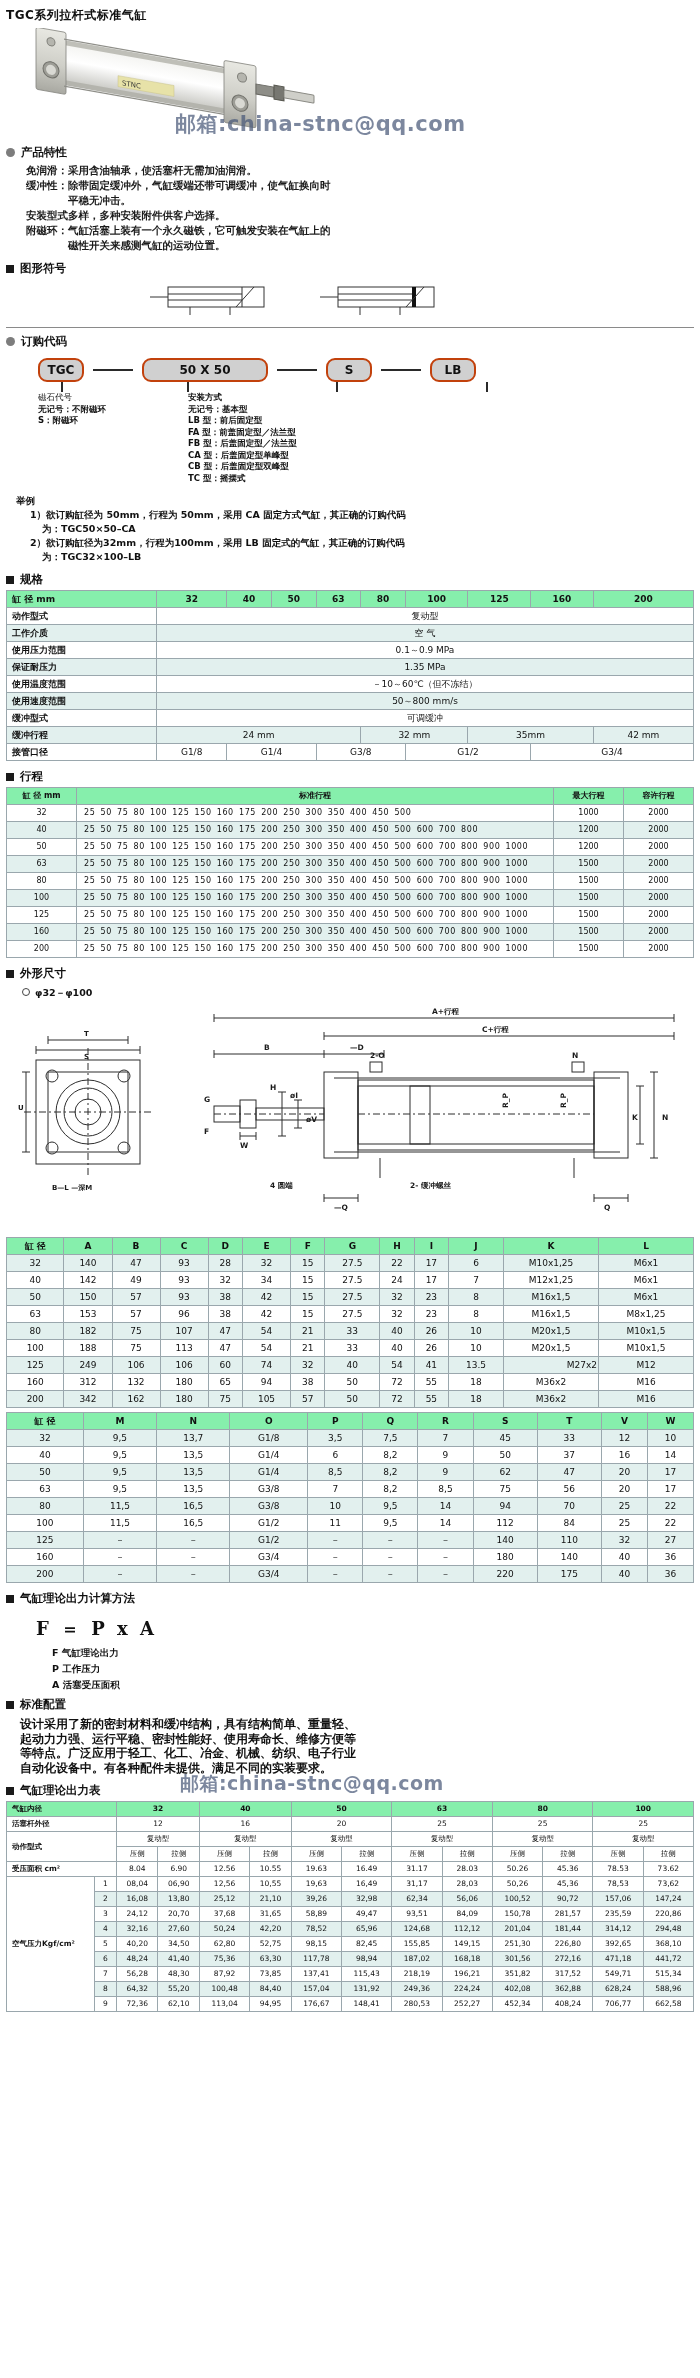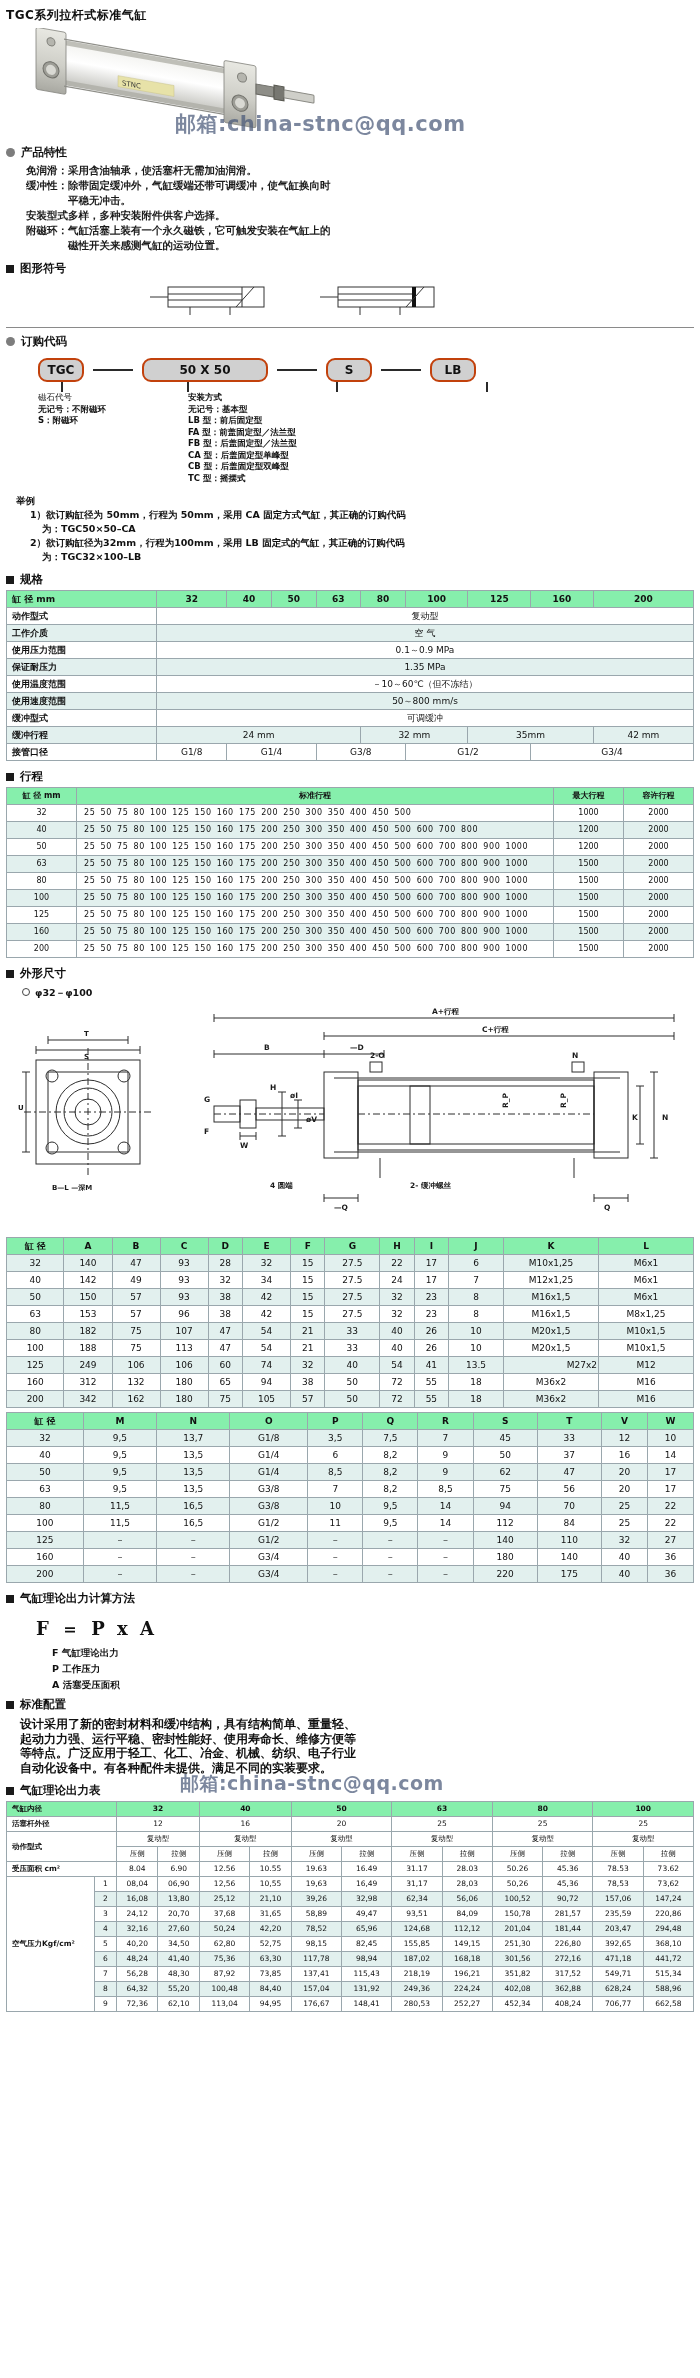--- a/index.html
+++ b/index.html
@@ -913,21 +913,21 @@
           <td>32,16</td>
           <td>27,60</td>
           <td>50,24</td>
           <td>42,20</td>
           <td>78,52</td>
           <td>65,96</td>
           <td>124,68</td>
           <td>112,12</td>
           <td>201,04</td>
           <td>181,44</td>
-          <td>203,47</td>
+          <td>314,12</td>
           <td>294,48</td>
         </tr>
         <tr>
           <td style="width: 18px;">5</td>
           <td>40,20</td>
           <td>34,50</td>
           <td>62,80</td>
           <td>52,75</td>
           <td>98,15</td>
           <td>82,45</td>

